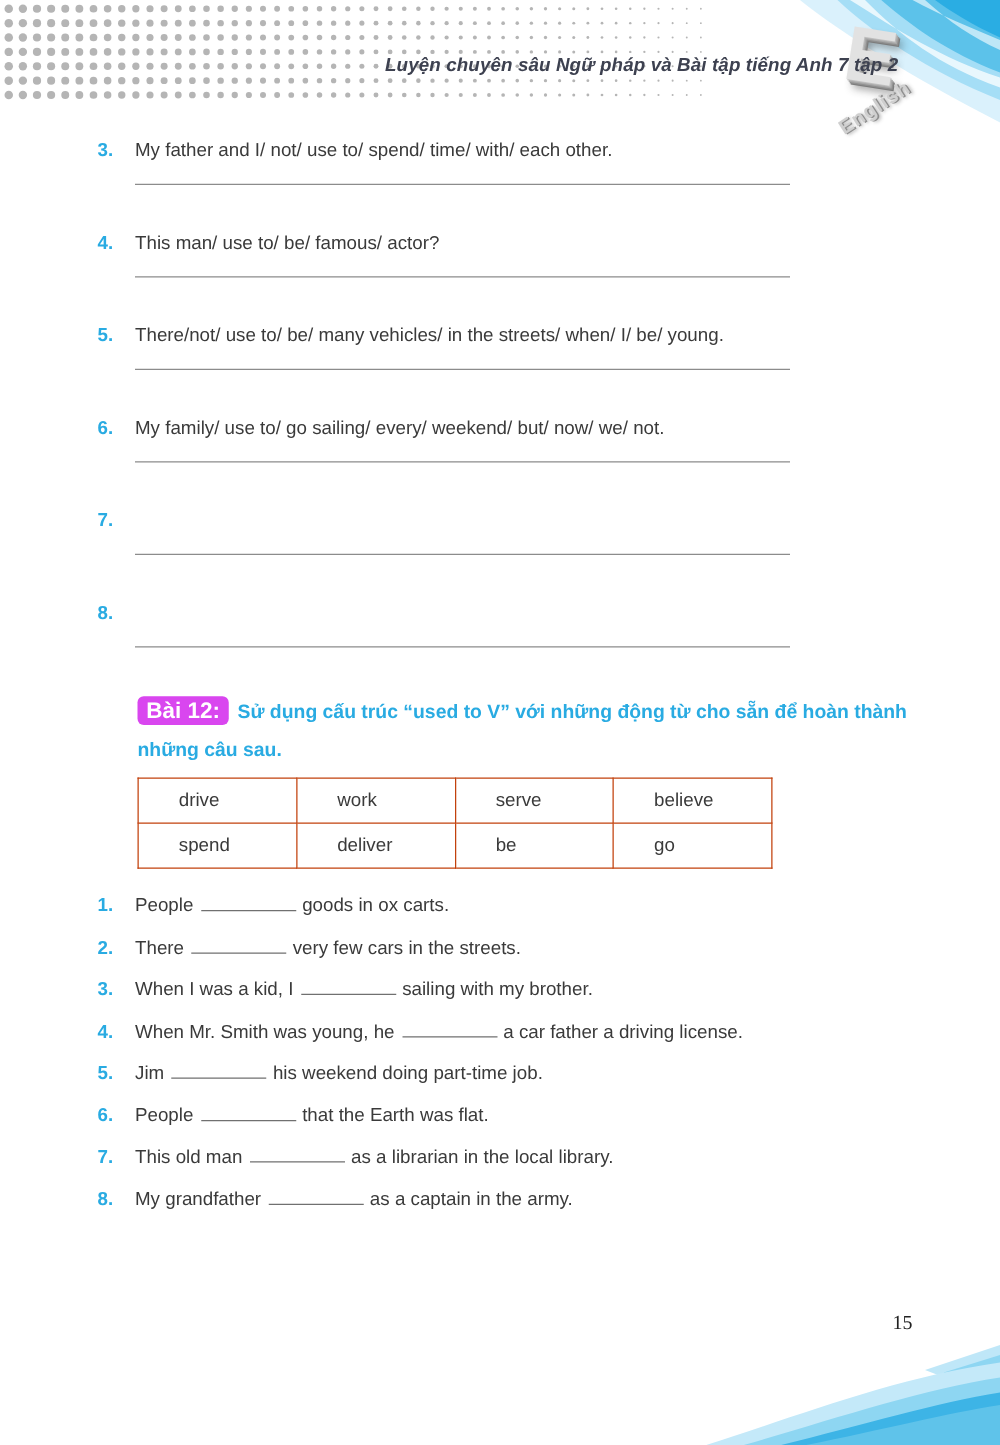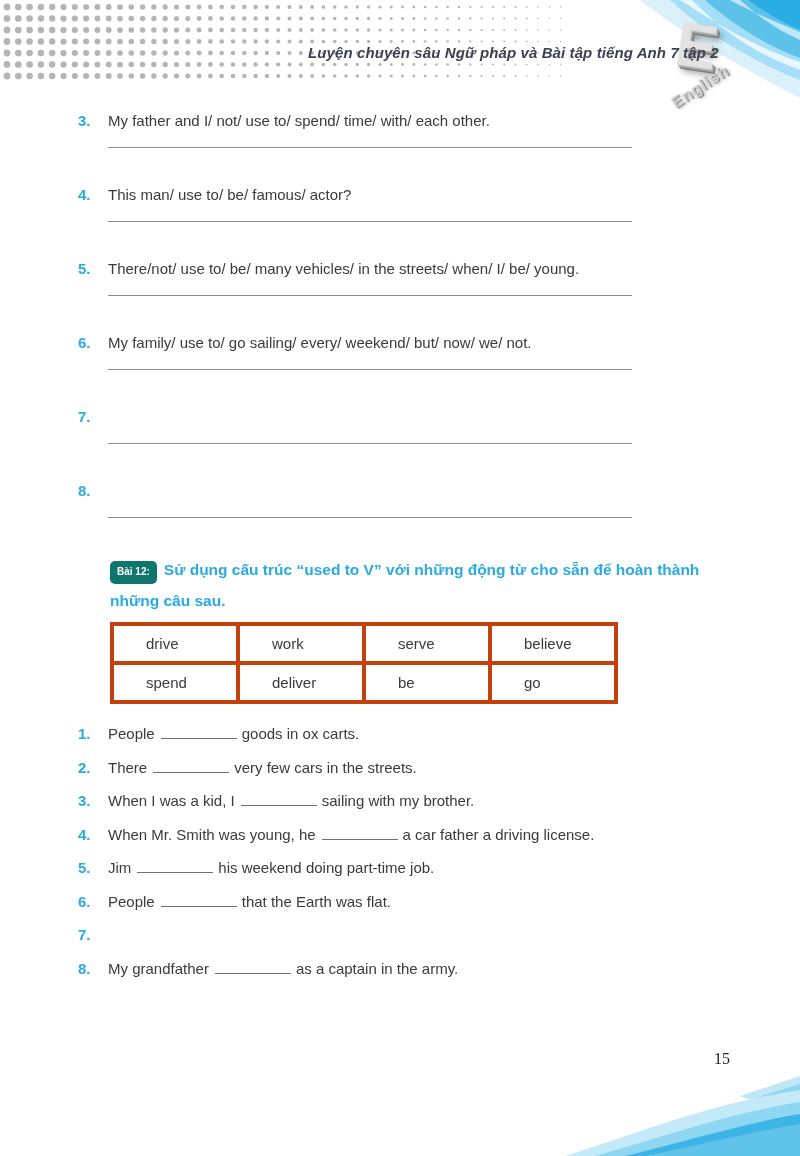--- a/index.html
+++ b/index.html
@@ -23,25 +23,25 @@
   .ex11{margin:15px 0 0 78px;width:560px;}
   .ex11-item{margin:0;}
   .ex11-row{display:flex;line-height:21px;font-size:15px;}
   .num{flex:0 0 30px;color:#29abe2;font-weight:700;}
   .itext{color:#3a3a3a;}
   .ans-line{margin:16px 0 36px 30px;width:524px;height:0;border-bottom:1.5px solid #8c8c8c;}
 
   
   .ex12-heading{margin:0 0 0 110px;width:625px;font-size:15.5px;font-weight:700;
     color:#29abe2;line-height:31px;}
-  .badge{display:inline-block;background:#0f766e;color:#fff;border-radius:5px;
-    padding:0 7px 1px 7px;margin-right:7px;font-size:10px;line-height:22px;text-align:center;}
+  .badge{display:inline-block;background:#d946ef;color:#fff;border-radius:5px;
+    padding:0 7px 1px 7px;margin-right:7px;font-size:18px;line-height:22px;text-align:center;}
   .word-table{margin:6px 0 0 110px;border-collapse:collapse;width:508px;
     border:1.5px solid #4fc0e8;}
-  .word-table td{border:4px solid #c2410c;height:33px;font-size:15px;color:#3a3a3a;
+  .word-table td{border:1px solid #c2410c;height:33px;font-size:15px;color:#3a3a3a;
     padding-left:32px;width:25%;}
 
   .fill-list{margin:20px 0 0 78px;width:640px;}
   .fill-item{display:flex;line-height:20px;font-size:15px;margin-bottom:13.5px;}
   .sentence{color:#3a3a3a;}
   .blank{display:inline-block;width:76px;height:13px;border-bottom:1.5px solid #707070;
     margin:0 5px 0 6px;vertical-align:baseline;}
 
   
   .page-number{position:absolute;top:1050px;left:714px;font-family:"Liberation Serif",serif;
@@ -522,20 +522,21 @@
       <span class="sentence"><span>Jim</span><span class="blank"></span><span>his weekend doing part-time job.</span></span>
     </div>
 
     <div class="fill-item">
       <span class="num">6.</span>
       <span class="sentence"><span>People</span><span class="blank"></span><span>that the Earth was flat.</span></span>
     </div>
 
     <div class="fill-item">
       <span class="num">7.</span>
+      <span class="sentence"><span>This old man</span><span class="blank"></span><span>as a librarian in the local library.</span></span>
     </div>
 
     <div class="fill-item">
       <span class="num">8.</span>
       <span class="sentence"><span>My grandfather</span><span class="blank"></span><span>as a captain in the army.</span></span>
     </div>
 
   </div>
 
   <div class="page-number">15</div>

